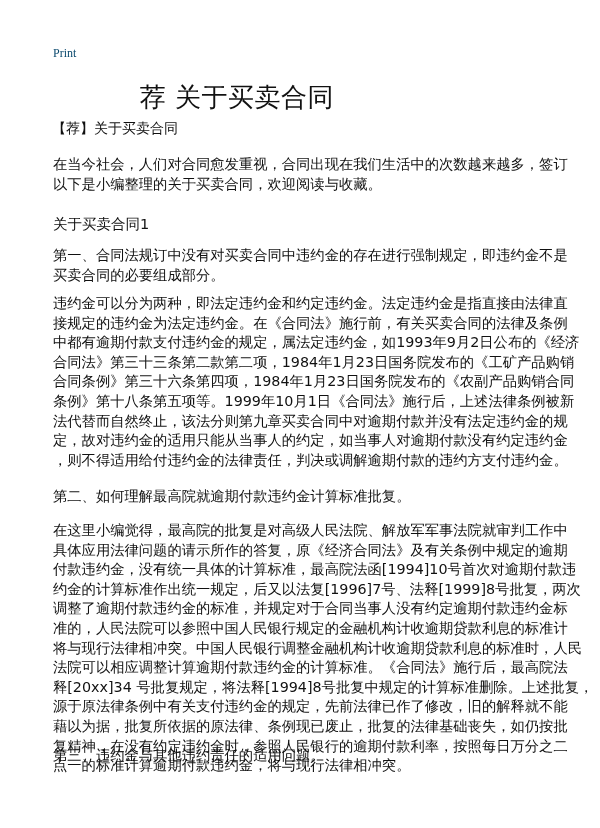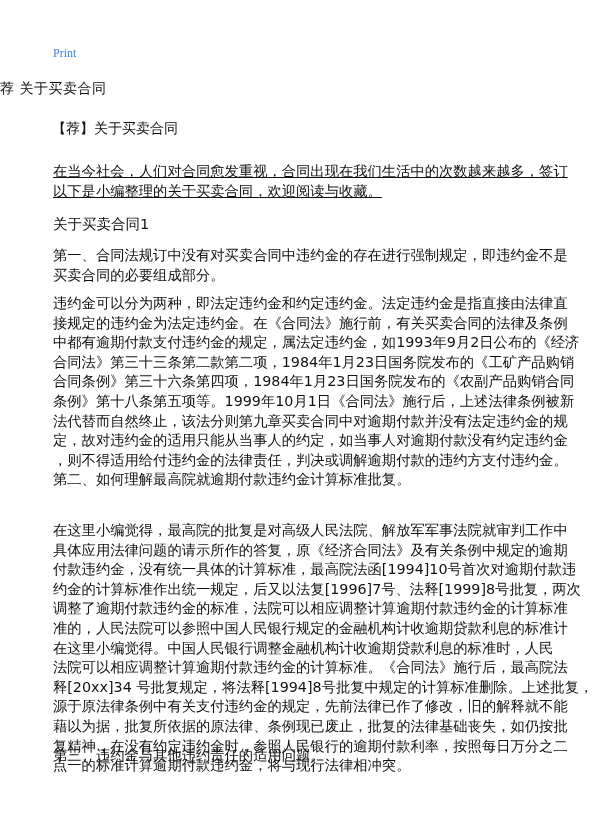--- a/index.html
+++ b/index.html
@@ -1,34 +1,34 @@
 <!DOCTYPE html>
 <html><head>
 <meta charset="utf-8">
 <style>
   html, body { margin: 0; padding: 0; background: #ffffff; }
   body { width: 600px; height: 828px; position: relative; overflow: hidden;
          font-family: "DejaVu Sans", "Liberation Sans", sans-serif; color: #111; }
-  .print { position: absolute; left: 53px; top: 46px; font-family: "Liberation Serif", serif; font-size: 12px; color: #3b82f6; }
-  .title { position: absolute; left: 0; width: 474px; top: 80px; font-size: 14px; color: #111; letter-spacing: 0.5px; }
+  .print { position: absolute; left: 53px; top: 46px; font-family: "Liberation Serif", serif; font-size: 12px; color: #0c4a6e; }
+  .title { position: absolute; left: 0; width: 474px; top: 80px; text-align: center; font-size: 26px; color: #111; letter-spacing: 0.5px; }
   .subtitle { position: absolute; left: 52px; top: 120px; font-size: 14px; }
   .block { position: absolute; left: 53px; width: 500px; font-size: 14.3px; line-height: 19.6px; }
   .line { white-space: nowrap; display: block; }
   .heading { font-weight: normal; font-size: 14.5px; }
 </style>
 </head>
 <body>
 
 <div class="print">Print</div>
 
 <div class="title">荐 关于买卖合同</div>
 
 <div class="subtitle">【荐】关于买卖合同</div>
 
-<div class="block" style="top:162px;text-decoration:underline;">
+<div class="block" style="top:155px;">
   <span class="line">在当今社会，人们对合同愈发重视，合同出现在我们生活中的次数越来越多，签订</span>
   <span class="line">以下是小编整理的关于买卖合同，欢迎阅读与收藏。</span>
 </div>
 
 <div class="block heading" style="top:215px;">关于买卖合同1</div>
 
 <div class="block" style="top:246px;">
   <span class="line">第一、合同法规订中没有对买卖合同中违约金的存在进行强制规定，即违约金不是</span>
   <span class="line">买卖合同的必要组成部分。</span>
 </div>
@@ -38,32 +38,32 @@
   <span class="line">接规定的违约金为法定违约金。在《合同法》施行前，有关买卖合同的法律及条例</span>
   <span class="line">中都有逾期付款支付违约金的规定，属法定违约金，如1993年9月2日公布的《经济</span>
   <span class="line">合同法》第三十三条第二款第二项，1984年1月23日国务院发布的《工矿产品购销</span>
   <span class="line">合同条例》第三十六条第四项，1984年1月23日国务院发布的《农副产品购销合同</span>
   <span class="line">条例》第十八条第五项等。1999年10月1日《合同法》施行后，上述法律条例被新</span>
   <span class="line">法代替而自然终止，该法分则第九章买卖合同中对逾期付款并没有法定违约金的规</span>
   <span class="line">定，故对违约金的适用只能从当事人的约定，如当事人对逾期付款没有约定违约金</span>
   <span class="line">，则不得适用给付违约金的法律责任，判决或调解逾期付款的违约方支付违约金。</span>
 </div>
 
-<div class="block" style="top:470px;">
+<div class="block" style="top:487px;">
   <span class="line">第二、如何理解最高院就逾期付款违约金计算标准批复。</span>
 </div>
 
 <div class="block" style="top:501px;margin-top:20px;">
   <span class="line">在这里小编觉得，最高院的批复是对高级人民法院、解放军军事法院就审判工作中</span>
   <span class="line">具体应用法律问题的请示所作的答复，原《经济合同法》及有关条例中规定的逾期</span>
   <span class="line">付款违约金，没有统一具体的计算标准，最高院法函[1994]10号首次对逾期付款违</span>
   <span class="line">约金的计算标准作出统一规定，后又以法复[1996]7号、法释[1999]8号批复，两次</span>
-  <span class="line">调整了逾期付款违约金的标准，法院可以相应调整计算逾期付款违约金的计算标准</span>
+  <span class="line">调整了逾期付款违约金的标准，并规定对于合同当事人没有约定逾期付款违约金标</span>
   <span class="line">准的，人民法院可以参照中国人民银行规定的金融机构计收逾期贷款利息的标准计</span>
-  <span class="line">在这里小编觉得。中国人民银行调整金融机构计收逾期贷款利息的标准时，人民</span>
+  <span class="line">将与现行法律相冲突。中国人民银行调整金融机构计收逾期贷款利息的标准时，人民</span>
   <span class="line">法院可以相应调整计算逾期付款违约金的计算标准。《合同法》施行后，最高院法</span>
   <span class="line">释[20xx]34 号批复规定，将法释[1994]8号批复中规定的计算标准删除。上述批复，</span>
   <span class="line">源于原法律条例中有关支付违约金的规定，先前法律已作了修改，旧的解释就不能</span>
   <span class="line">藉以为据，批复所依据的原法律、条例现已废止，批复的法律基础丧失，如仍按批</span>
   <span class="line">复精神，在没有约定违约金时，参照人民银行的逾期付款利率，按照每日万分之二</span>
   <span class="line">点一的标准计算逾期付款违约金，将与现行法律相冲突。</span>
 </div>
 
 <div class="block" style="top:746px;">
   <span class="line">第三、违约金与其他违约责任的适用问题。</span>

